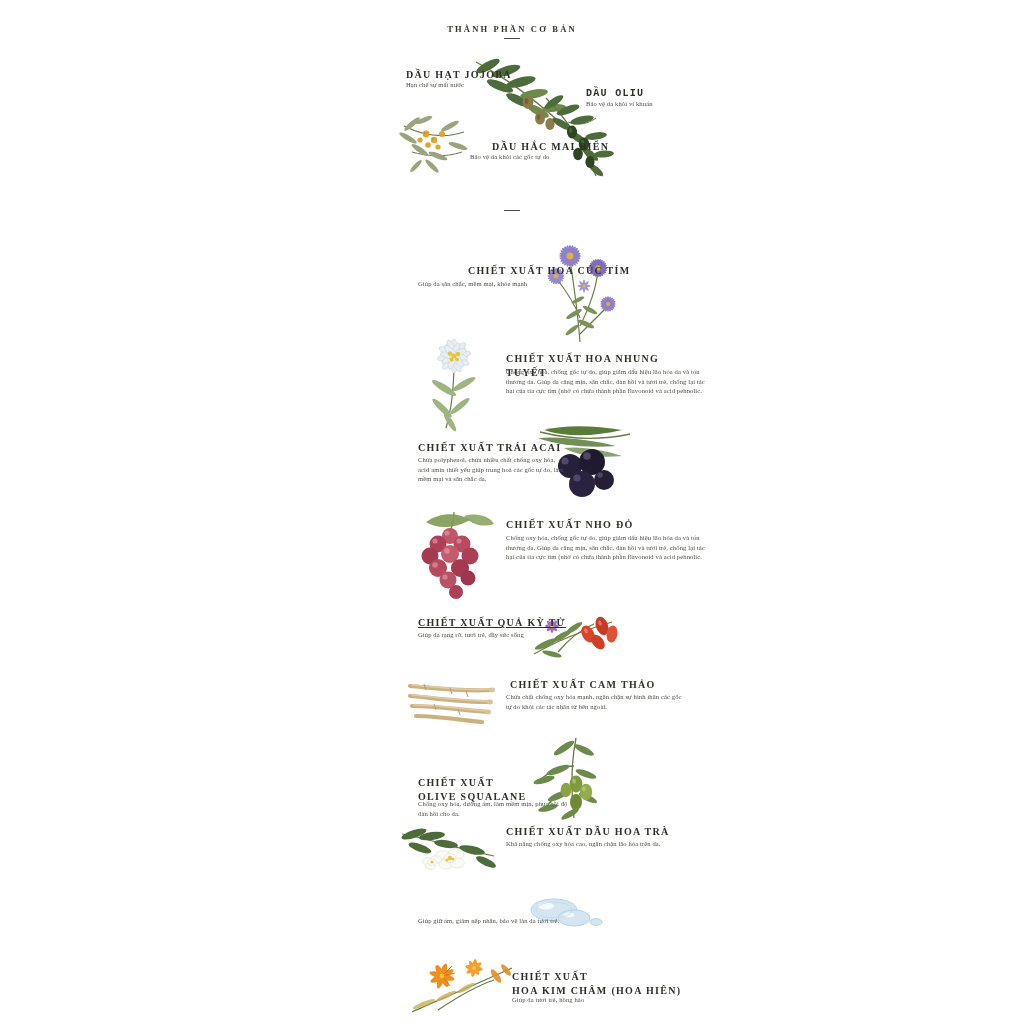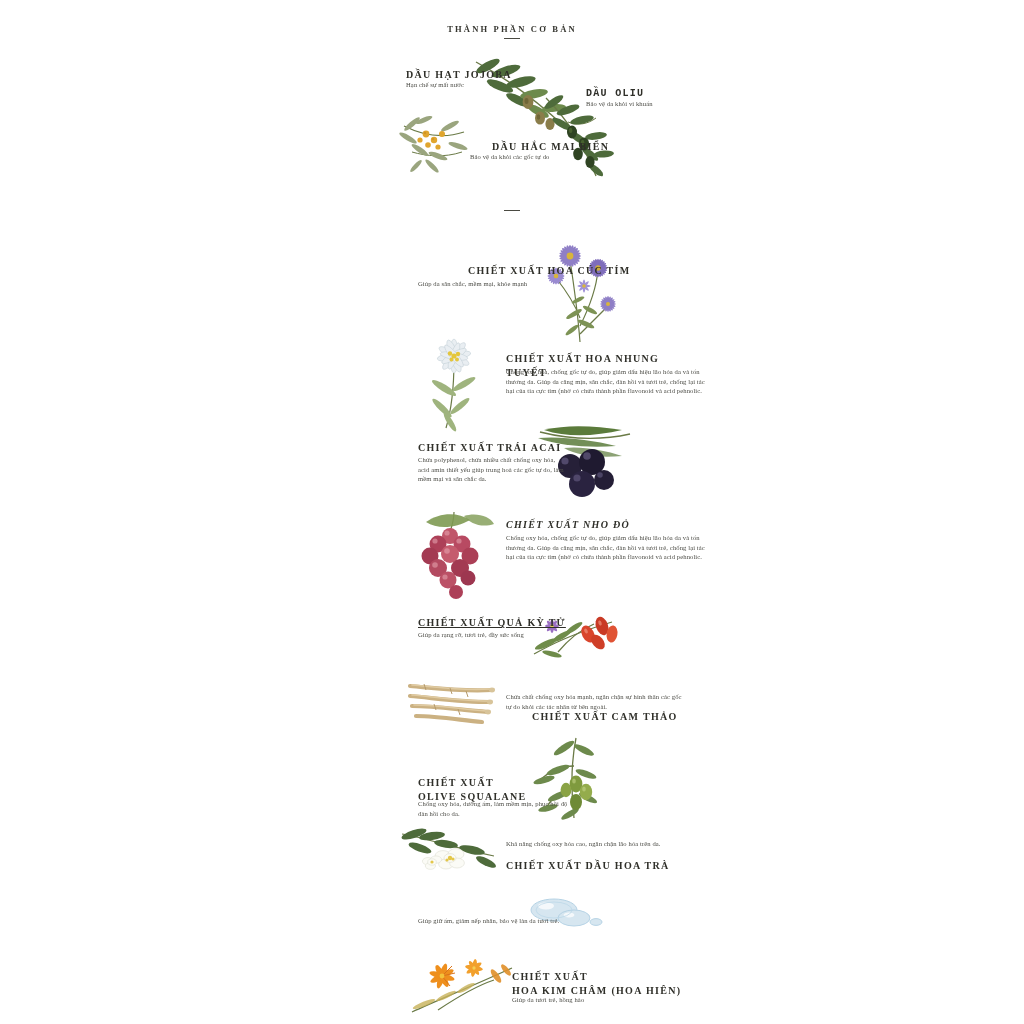--- a/index.html
+++ b/index.html
@@ -374,21 +374,21 @@
           <circle cx="41" cy="23" r="2.6"></circle>
           <circle cx="29" cy="31" r="2.6"></circle>
           <circle cx="53" cy="31" r="2.6"></circle>
           <circle cx="41" cy="41" r="2.8"></circle>
           <circle cx="29" cy="55" r="2.8"></circle>
           <circle cx="39" cy="67" r="2.6"></circle>
         </g>
       </g>
     </svg>
   </div>
-  <div class="item-title" style="left:506px; top:518px; width:170px;font-style:italic;">CHIẾT XUẤT NHO ĐỎ</div>
+  <div class="item-title" style="left:506px; top:518px; width:170px;">CHIẾT XUẤT NHO ĐỎ</div>
   <div class="item-desc" style="left:506px; top:533px; width:200px;">Chống oxy hóa, chống gốc tự do, giúp
 giảm dấu hiệu lão hóa da và tổn thương
 da. Giúp da căng mịn, săn chắc, đàn hồi
 và tươi trẻ, chống lại tác hại của tia cực
 tím (nhờ có chứa thành phần flavonoid
 và acid pehnolic.</div>
 
   <div class="art" style="left:528px; top:600px;">
     <svg width="96" height="62" viewBox="0 0 96 62">
       <g class="stem" stroke="#6d8546" stroke-width="1.2">
@@ -446,21 +446,21 @@
         <path d="M30 28 L32 34"></path>
         <path d="M54 33 L56 39"></path>
       </g>
       <g fill="#d8c49a">
         <ellipse cx="88" cy="14" rx="3" ry="2.4"></ellipse>
         <ellipse cx="86" cy="26" rx="3" ry="2.4"></ellipse>
         <ellipse cx="84" cy="36" rx="3" ry="2.4"></ellipse>
       </g>
     </svg>
   </div>
-  <div class="item-title" style="left:532px; top:678px; width:180px;margin-top:32px;">CHIẾT XUẤT CAM THẢO</div>
+  <div class="item-title" style="left:510px; top:678px; width:180px;">CHIẾT XUẤT CAM THẢO</div>
   <div class="item-desc" style="left:506px; top:692px; width:180px;">Chứa chất chống oxy hóa mạnh,
 ngăn chặn sự hình thân các gốc tự
 do khỏi các tác nhân từ bên ngoài.</div>
 
   <div class="art" style="left:518px; top:736px;">
     <svg width="92" height="86" viewBox="0 0 92 86">
       <g class="stem" stroke="#6d8447" stroke-width="1.3">
         <path d="M58 2 C54 22 52 46 56 82"></path>
         <path d="M56 30 C42 30 30 36 20 46"></path>
         <path d="M56 52 C44 54 34 62 28 72"></path>
@@ -525,21 +525,21 @@
         <g fill="#fbfbf6" stroke="#ddded2" stroke-width=".7">
           <ellipse rx="7" ry="4.6" cx="-5" cy="-1"></ellipse>
           <ellipse rx="7" ry="4.6" cx="5" cy="-3"></ellipse>
           <ellipse rx="6.4" ry="4.2" cx="-2" cy="5"></ellipse>
           <ellipse rx="5.4" ry="4" cx="0" cy="0"></ellipse>
         </g>
         <circle r="2" fill="#e3c74a"></circle>
       </g>
     </svg>
   </div>
-  <div class="item-title" style="left:506px; top:825px; width:180px;margin-top:34px;">CHIẾT XUẤT DẦU HOA TRÀ</div>
+  <div class="item-title" style="left:506px; top:825px; width:180px;">CHIẾT XUẤT DẦU HOA TRÀ</div>
   <div class="item-desc" style="left:506px; top:839px; width:170px;">Khả năng chống oxy hóa cao,
 ngăn chặn lão hóa trên da.</div>
 
   <div class="art" style="left:520px; top:884px;">
     <svg width="96" height="56" viewBox="0 0 96 56">
       <g fill="#cfe2ee" stroke="#a9cbe0" stroke-width="1" opacity=".85">
         <ellipse cx="34" cy="26" rx="23" ry="11"></ellipse>
         <ellipse cx="54" cy="34" rx="16" ry="8"></ellipse>
         <ellipse cx="76" cy="38" rx="6" ry="3.4"></ellipse>
       </g>

